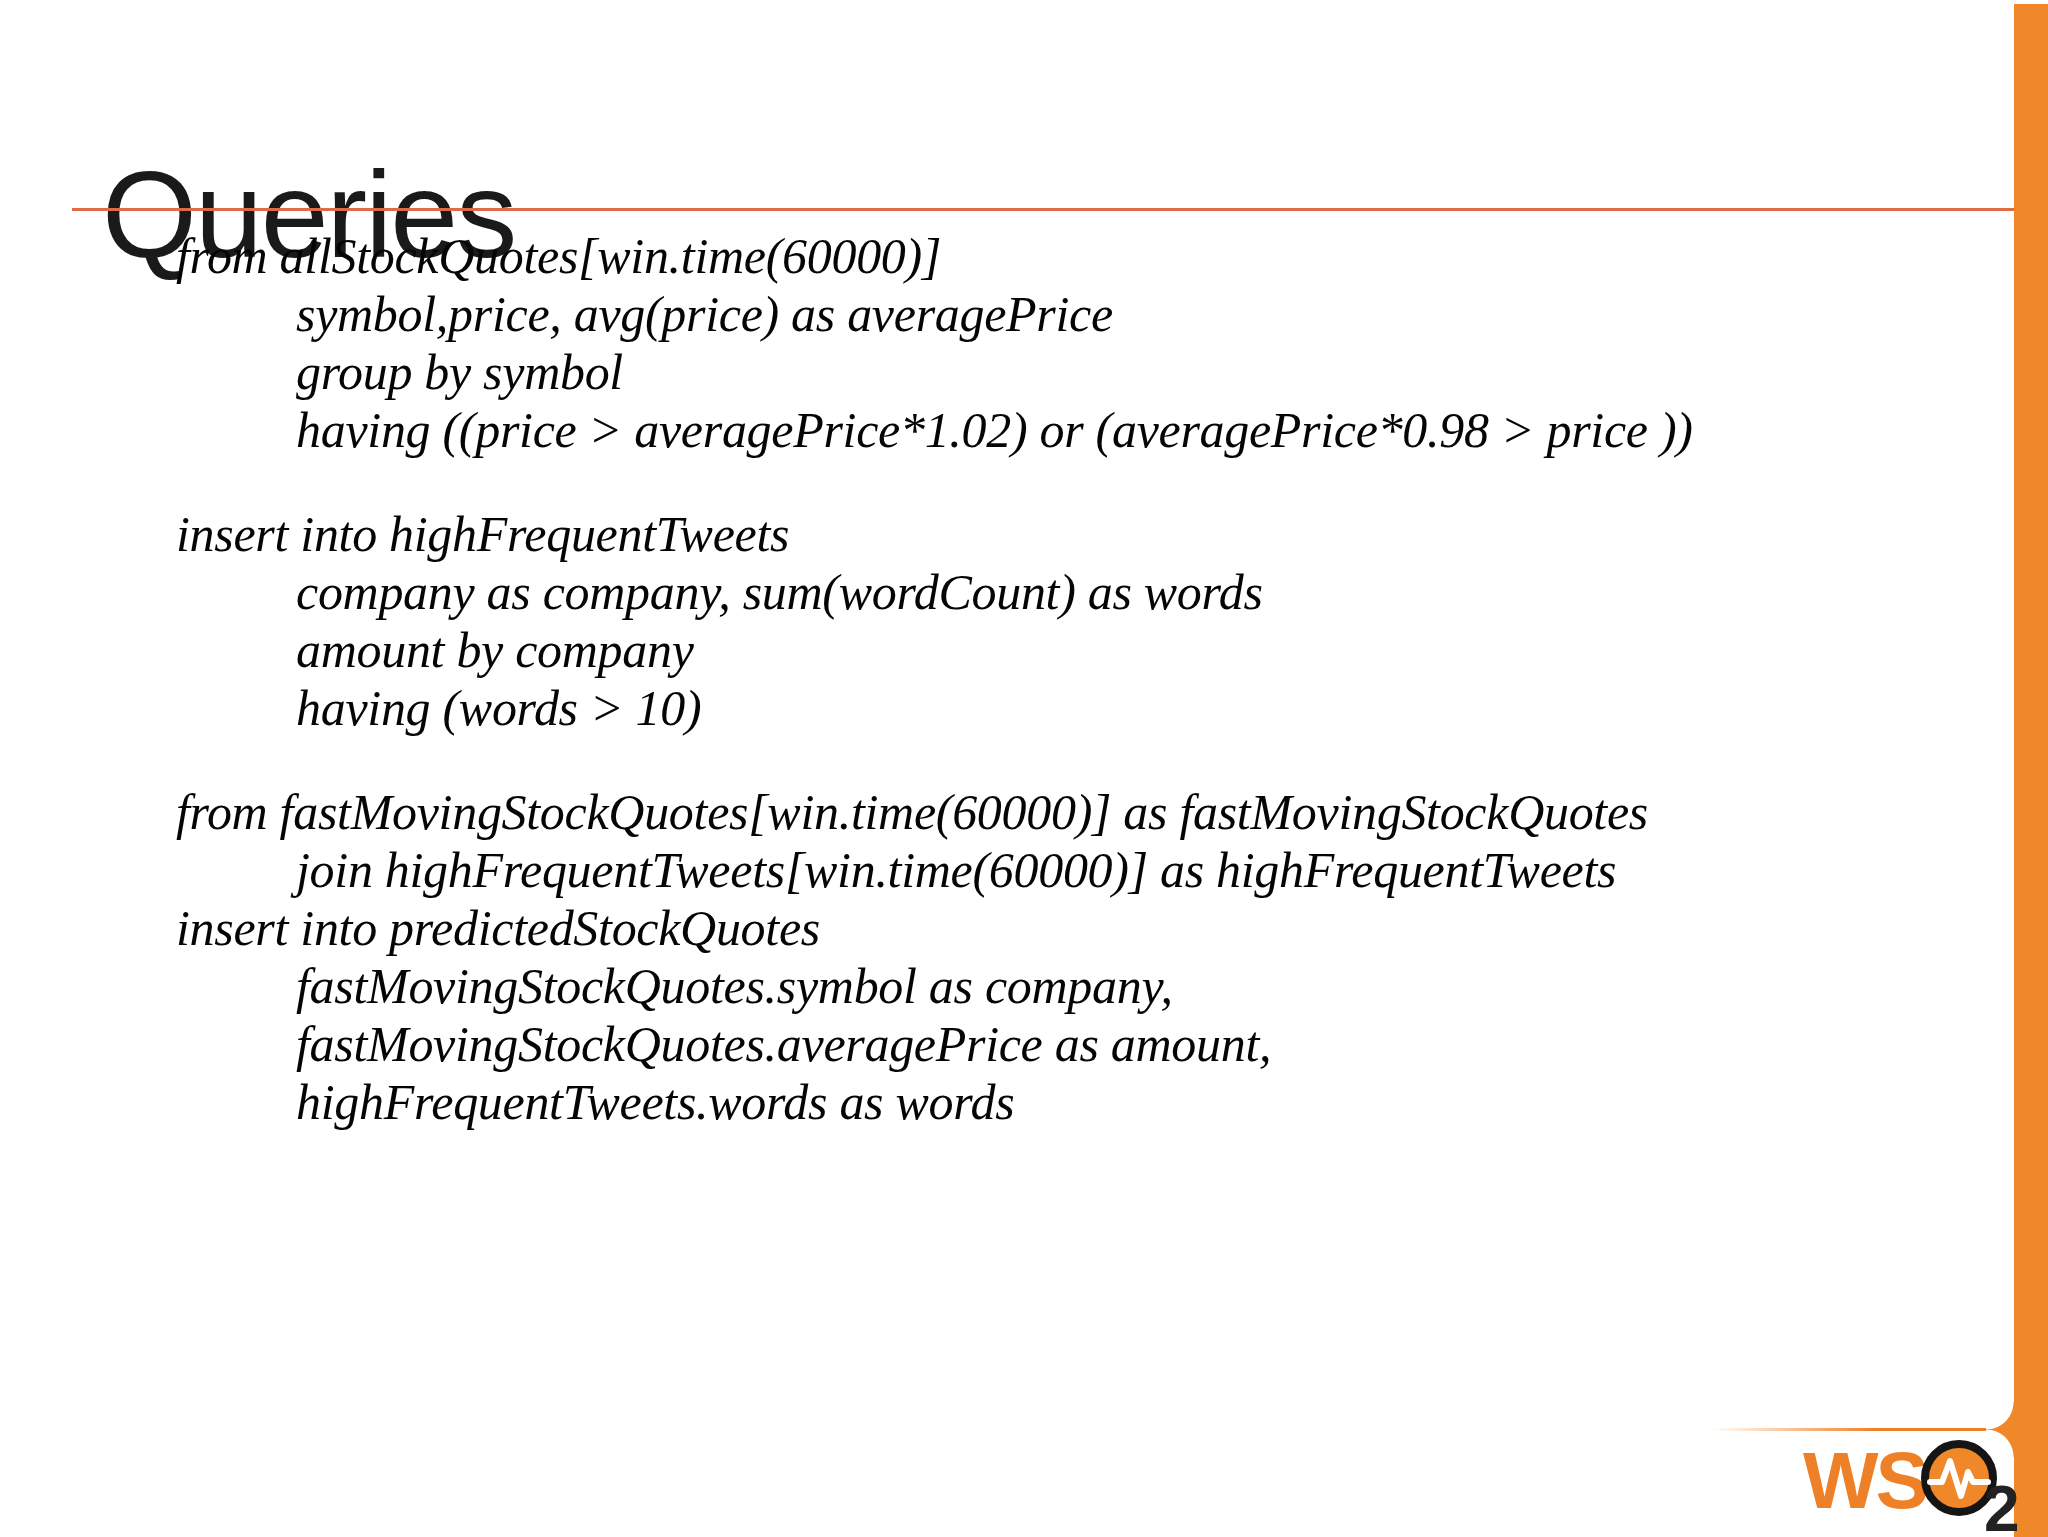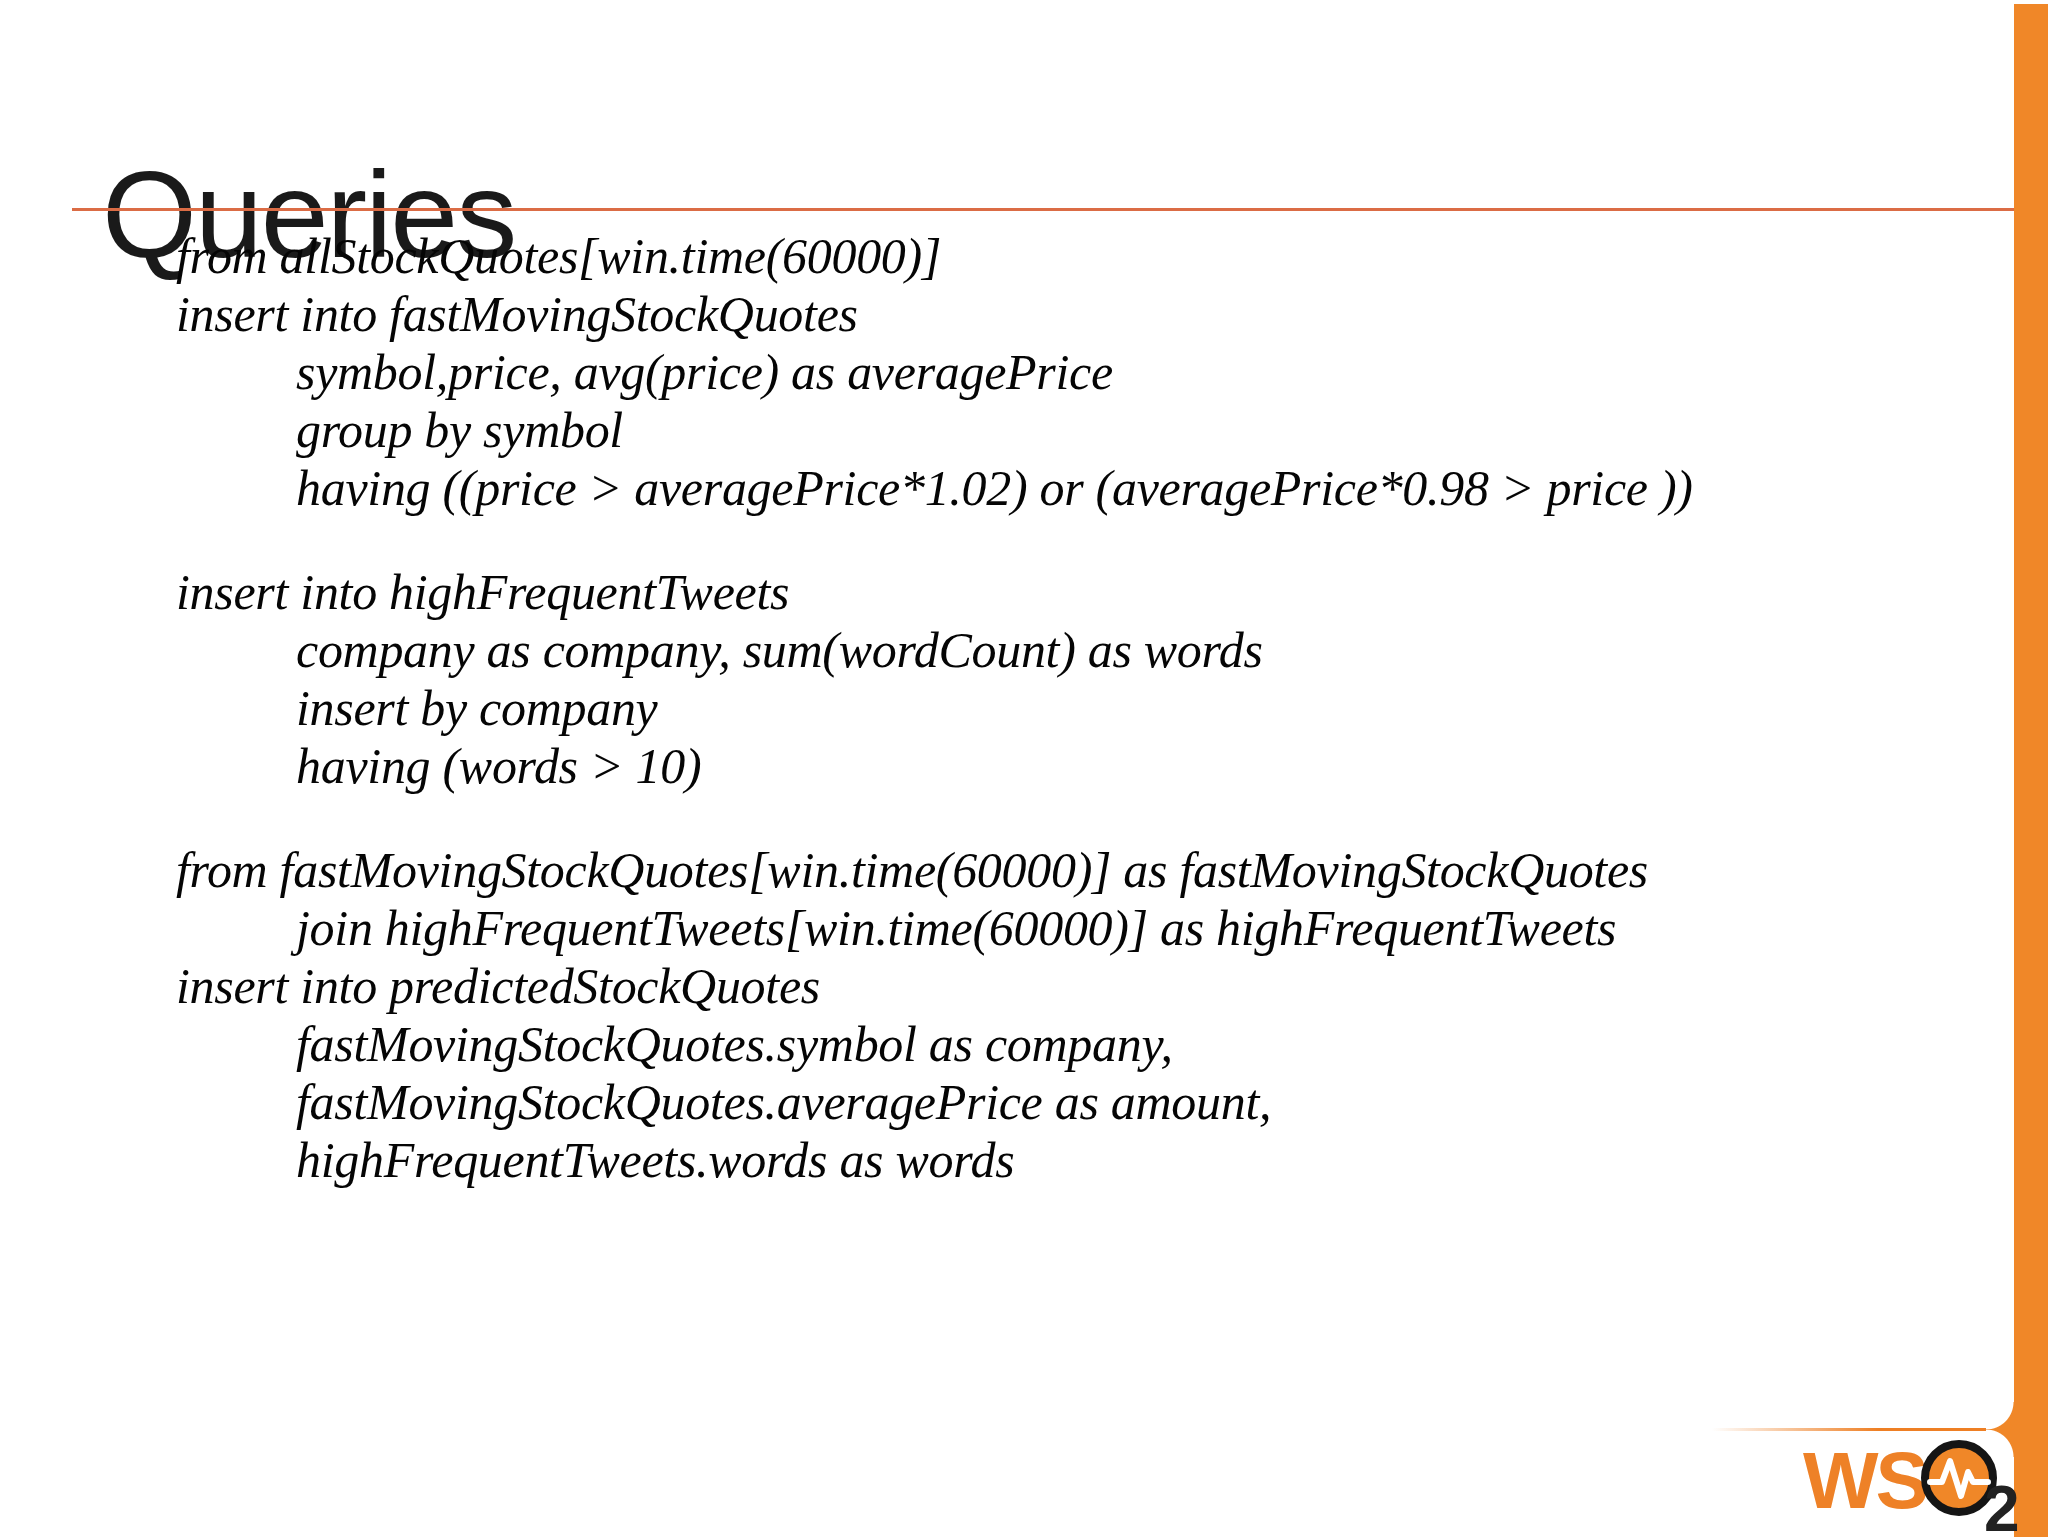--- a/index.html
+++ b/index.html
@@ -69,30 +69,29 @@
 
 <div class="slide">
 
   <h1 class="title">Queries</h1>
   <div class="title-rule"></div>
 
   <div class="queries">
 
     <div class="qblock">
       <div class="qline">from allStockQuotes[win.time(60000)]</div>
-      <div class="qline">insert into fastMovingStockQuotes</div>
       <div class="qline ind1">symbol,price, avg(price) as averagePrice</div>
       <div class="qline ind1">group by symbol</div>
       <div class="qline ind1">having ((price &gt; averagePrice*1.02) or (averagePrice*0.98 &gt; price ))</div>
     </div>
 
     <div class="qblock">
       <div class="qline">insert into highFrequentTweets</div>
       <div class="qline ind1">company as company, sum(wordCount) as words</div>
-      <div class="qline ind1">insert by company</div>
+      <div class="qline ind1">amount by company</div>
       <div class="qline ind1">having (words &gt; 10)</div>
     </div>
 
     <div class="qblock">
       <div class="qline">from fastMovingStockQuotes[win.time(60000)] as fastMovingStockQuotes</div>
       <div class="qline ind1">join highFrequentTweets[win.time(60000)] as highFrequentTweets</div>
       <div class="qline">insert into predictedStockQuotes</div>
       <div class="qline ind1">fastMovingStockQuotes.symbol as company,</div>
       <div class="qline ind1">fastMovingStockQuotes.averagePrice as amount,</div>
       <div class="qline ind1">highFrequentTweets.words as words</div>

